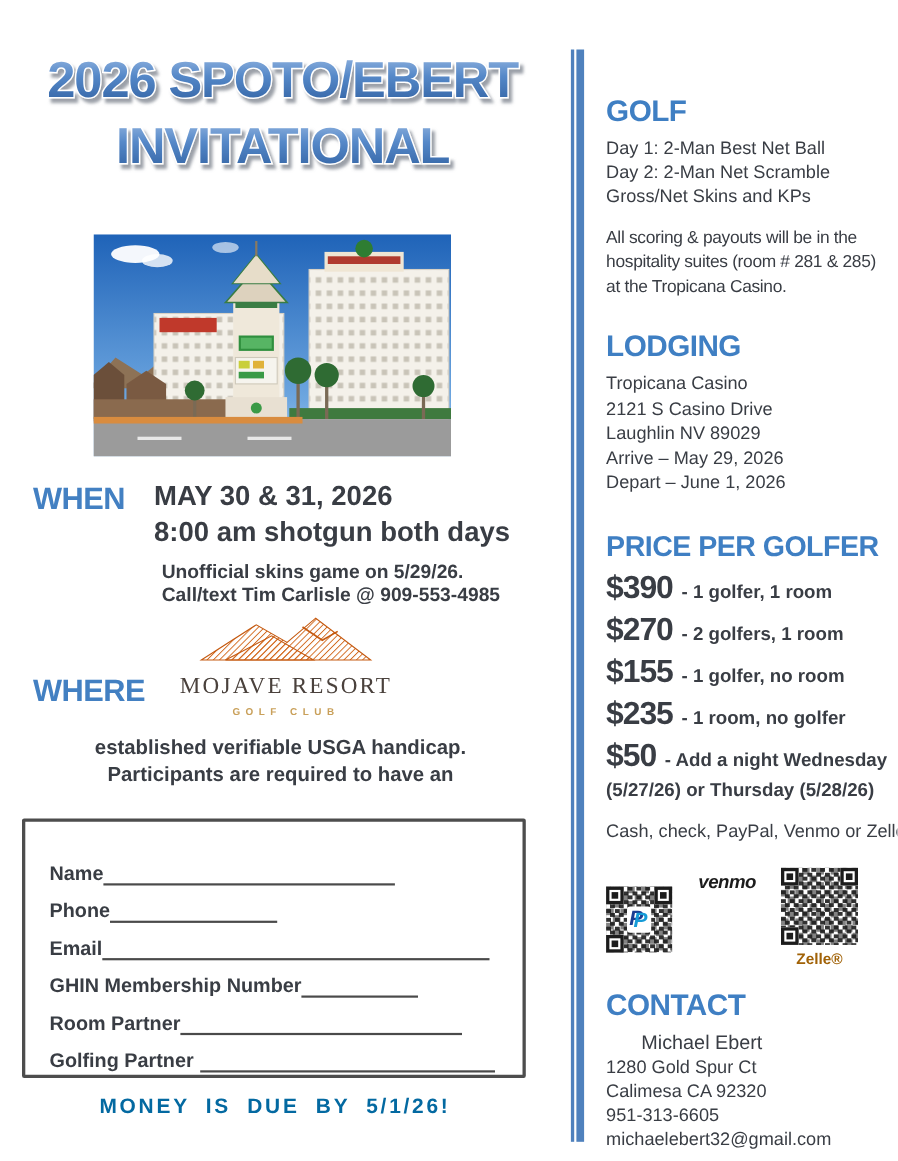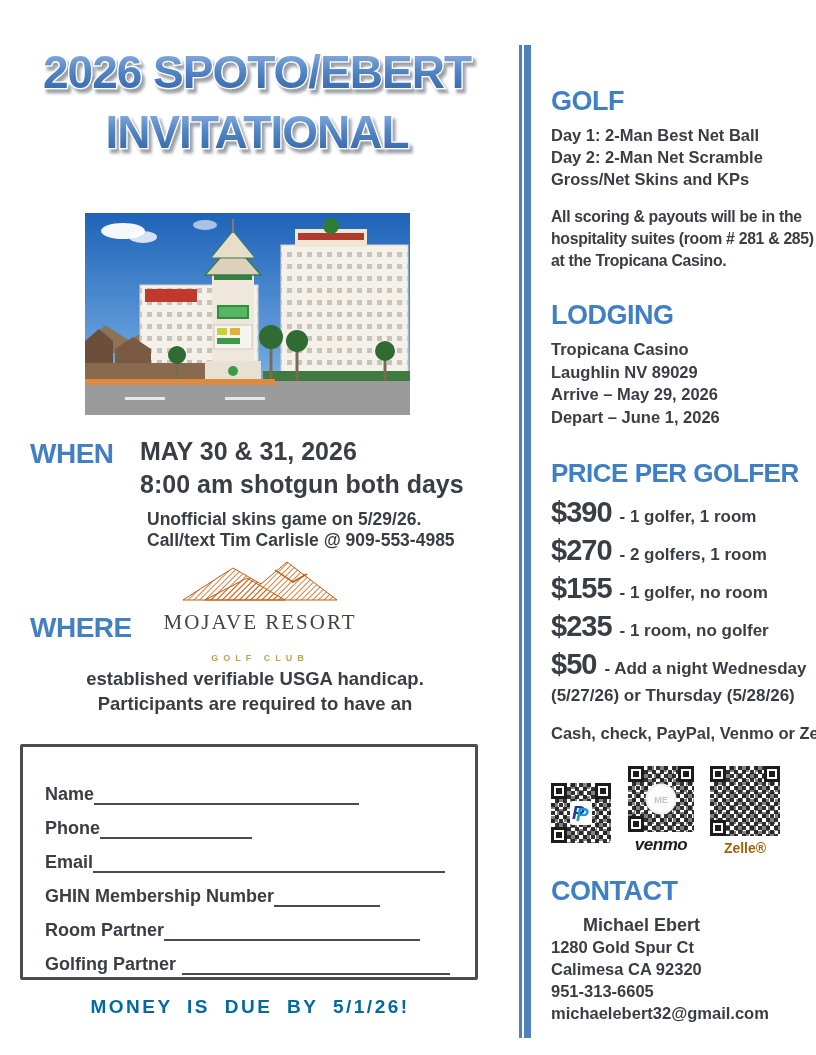--- a/index.html
+++ b/index.html
@@ -20,21 +20,21 @@
   .when-h{position:absolute;left:30px;top:438px;}
   .when-detail{position:absolute;left:140px;top:437px;width:350px;}
   .when-date{font-size:25px;font-weight:bold;white-space:nowrap;}
   .when-time{font-size:25px;font-weight:bold;margin-top:4px;white-space:nowrap;}
   .when-note{font-size:17.5px;font-weight:bold;margin-left:7px;white-space:nowrap;}
   .when-note.first{margin-top:10px;}
 
   .mojave{position:absolute;left:158px;top:556px;width:204px;text-align:center;}
   .mojave-name{font-family:"Liberation Serif",serif;font-size:21px;letter-spacing:2px;
                color:#4a413c;margin-top:2px;white-space:nowrap;}
-  .mojave-sub{font-size:9px;letter-spacing:5px;color:#c9a05a;font-weight:bold;margin-top:18px;}
+  .mojave-sub{font-size:9px;letter-spacing:5px;color:#c9a05a;font-weight:bold;margin-top:6px;}
 
   .where-h{position:absolute;left:30px;top:612px;}
   .handicap{position:absolute;left:55px;top:666px;width:400px;text-align:center;
             font-size:18.5px;font-weight:bold;line-height:25px;}
 
   
   .form-box{position:absolute;left:20px;top:744px;width:458px;height:236px;
             border:3px solid #4d4d4d;border-radius:2px;box-sizing:border-box;
             padding:24px 22px 0 22px;background:#ffffff;}
   .frow{display:flex;align-items:flex-end;height:34px;}
@@ -48,21 +48,21 @@
 
   
   .divider{position:absolute;left:519px;top:45px;width:12px;height:993px;
            border-left:3px solid #4f81bd;border-right:7px solid #4f81bd;box-sizing:border-box;}
 
   
   .right-col{position:absolute;left:551px;top:86px;width:262px;}
   .sec{font-size:27px;color:#3f7fc3;font-weight:bold;letter-spacing:-0.5px;margin:0 0 7px 0;}
   .sec.lodging{margin-top:28px;} .sec.price{margin-top:30px;font-size:26px;}
   .sec.contact{margin-top:20px;}
-  .line{font-size:16.5px;line-height:22px;font-weight:bold;white-space:nowrap;}
+  .line{font-size:16.5px;line-height:22px;font-weight:normal;white-space:nowrap;}
   .lodge .line{line-height:22.5px;}
   .note{margin-top:16px;}
   .note .line{font-size:15.8px;letter-spacing:-0.3px;}
 
   .prow{display:flex;align-items:baseline;margin-bottom:5px;}
   .pval{font-size:29px;font-weight:bold;letter-spacing:-1px;}
   .pdesc{font-size:17px;font-weight:bold;margin-left:8px;white-space:nowrap;}
   .pline2{font-size:17px;font-weight:bold;margin-top:1px;white-space:nowrap;}
   .payment{margin-top:16px;}
 
@@ -253,20 +253,21 @@
     <div class="line">Gross/Net Skins and KPs</div>
     <div class="note">
       <div class="line">All scoring &amp; payouts will be in the</div>
       <div class="line">hospitality suites (room # 281 &amp; 285)</div>
       <div class="line">at the Tropicana Casino.</div>
     </div>
 
     <div class="sec lodging">LODGING</div>
     <div class="lodge">
       <div class="line">Tropicana Casino</div>
+      <div class="line">2121 S Casino Drive</div>
       <div class="line">Laughlin NV 89029</div>
       <div class="line">Arrive – May 29, 2026</div>
       <div class="line">Depart – June 1, 2026</div>
     </div>
 
     <div class="sec price">PRICE PER GOLFER</div>
     <div class="prow">
       <span class="pval">$390</span>
       <span class="pdesc">- 1 golfer, 1 room</span>
     </div>
@@ -295,26 +296,20 @@
           <div class="finder f-tl"></div>
           <div class="finder f-tr"></div>
           <div class="finder f-bl"></div>
           <div class="pp-badge">
             <span class="pp-back">P</span>
             <span class="pp-front">P</span>
           </div>
         </div>
       </div>
       <div class="qr-wrap qr-venmo-wrap">
-        <div class="qr qr-venmo">
-          <div class="finder f-tl"></div>
-          <div class="finder f-tr"></div>
-          <div class="finder f-bl"></div>
-          <div class="venmo-badge">ME</div>
-        </div>
         <div class="venmo-label">venmo</div>
       </div>
       <div class="qr-wrap qr-zelle-wrap">
         <div class="qr qr-zelle">
           <div class="finder f-tl"></div>
           <div class="finder f-tr"></div>
           <div class="finder f-bl"></div>
         </div>
         <div class="zelle-label">Zelle®</div>
       </div>

